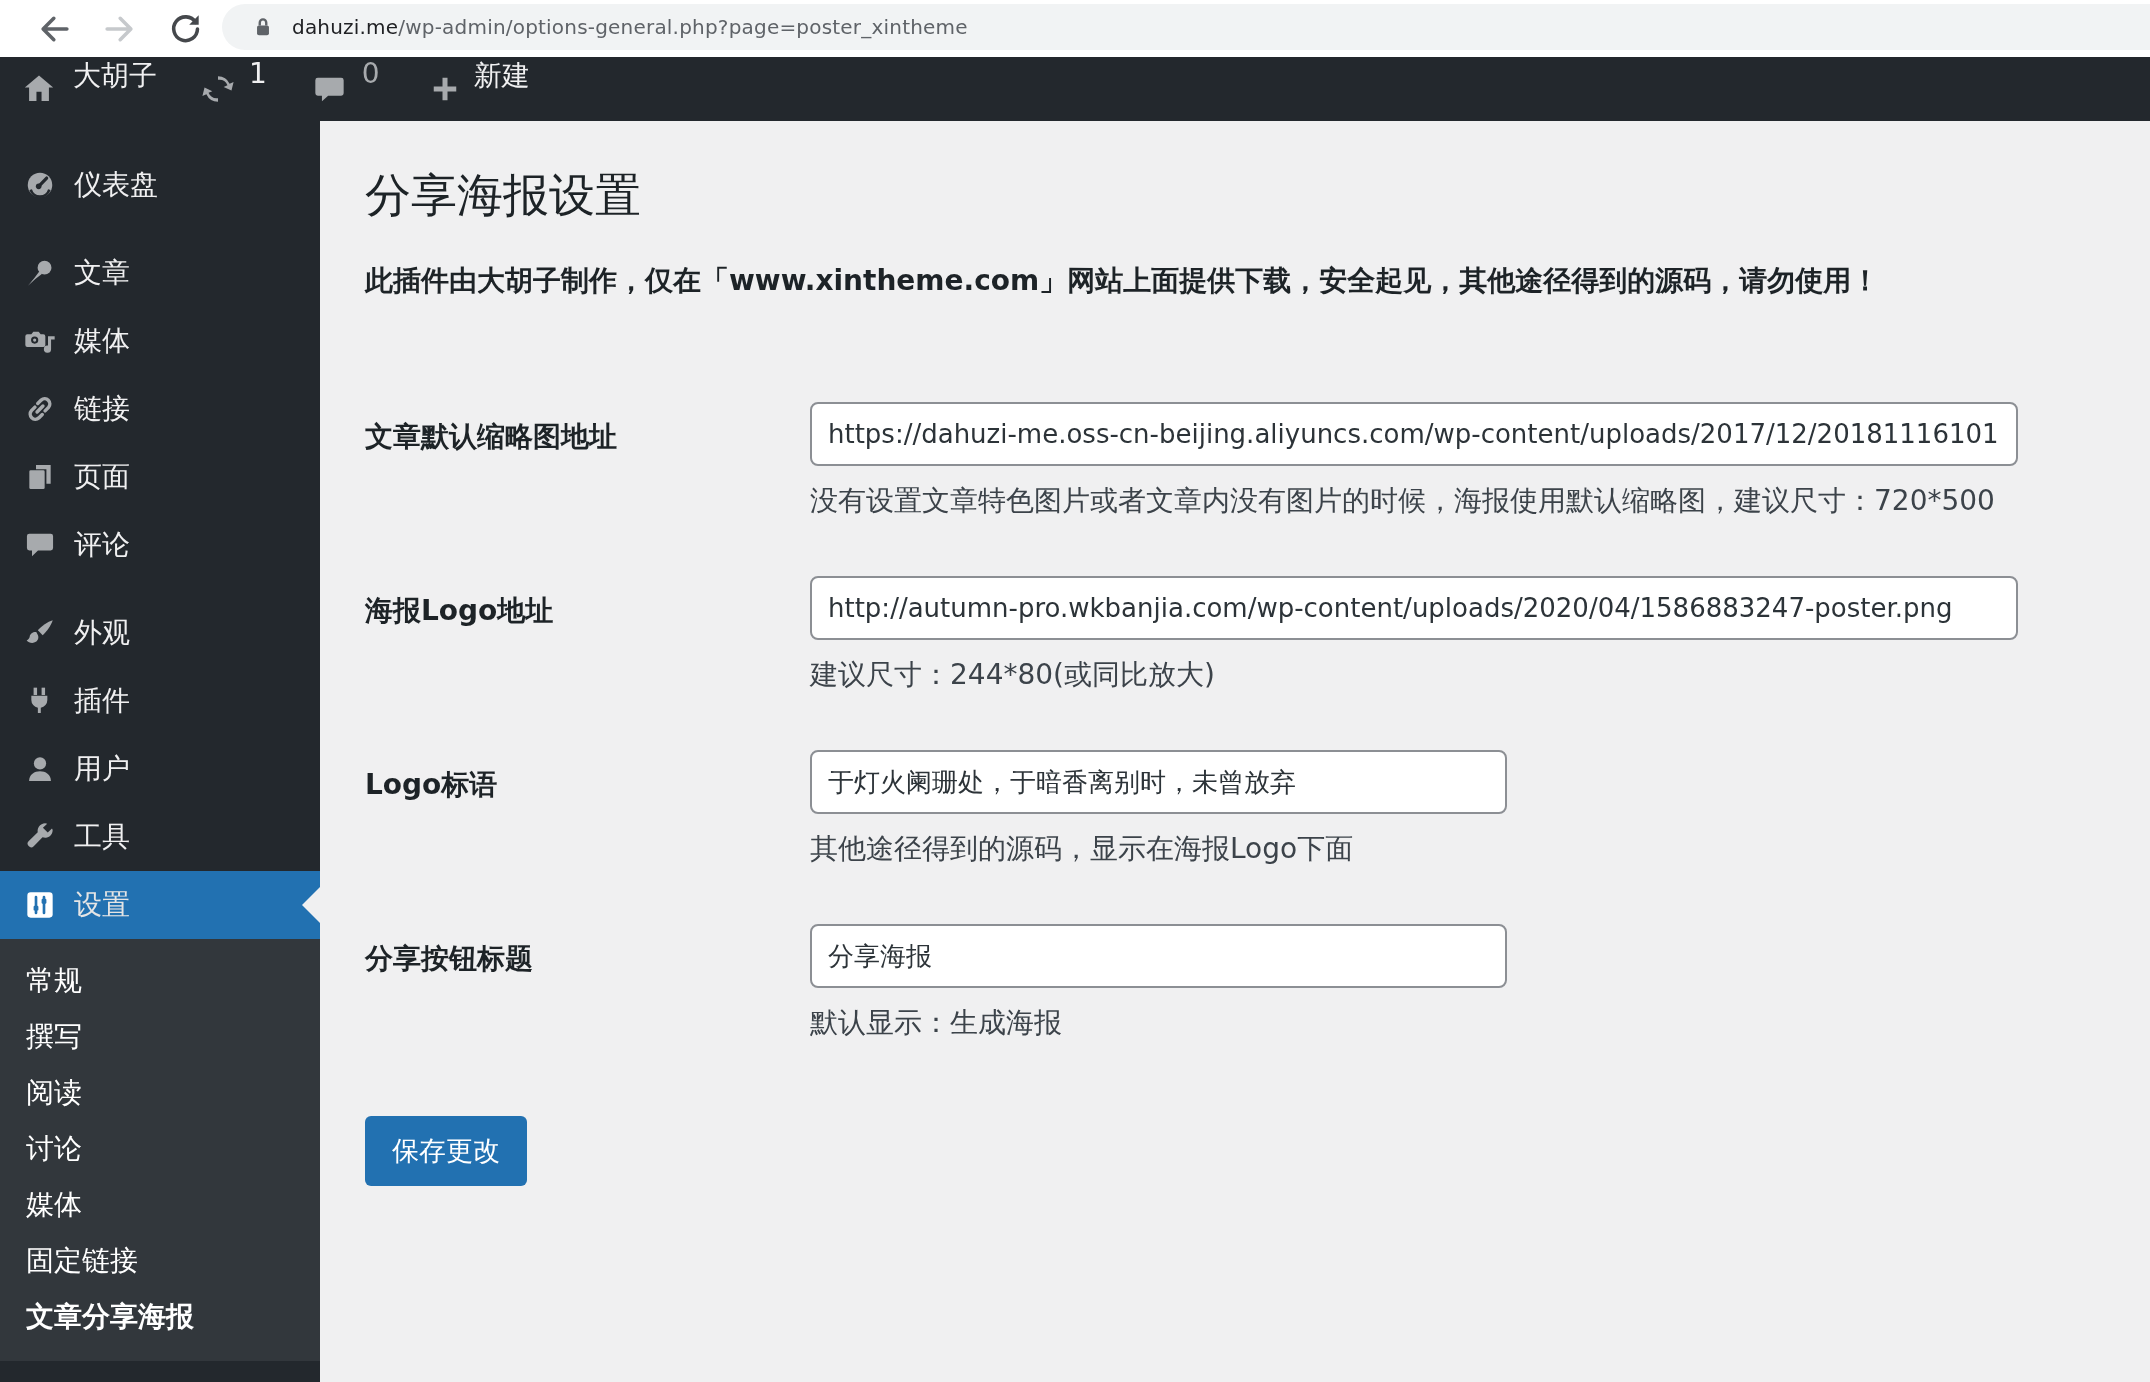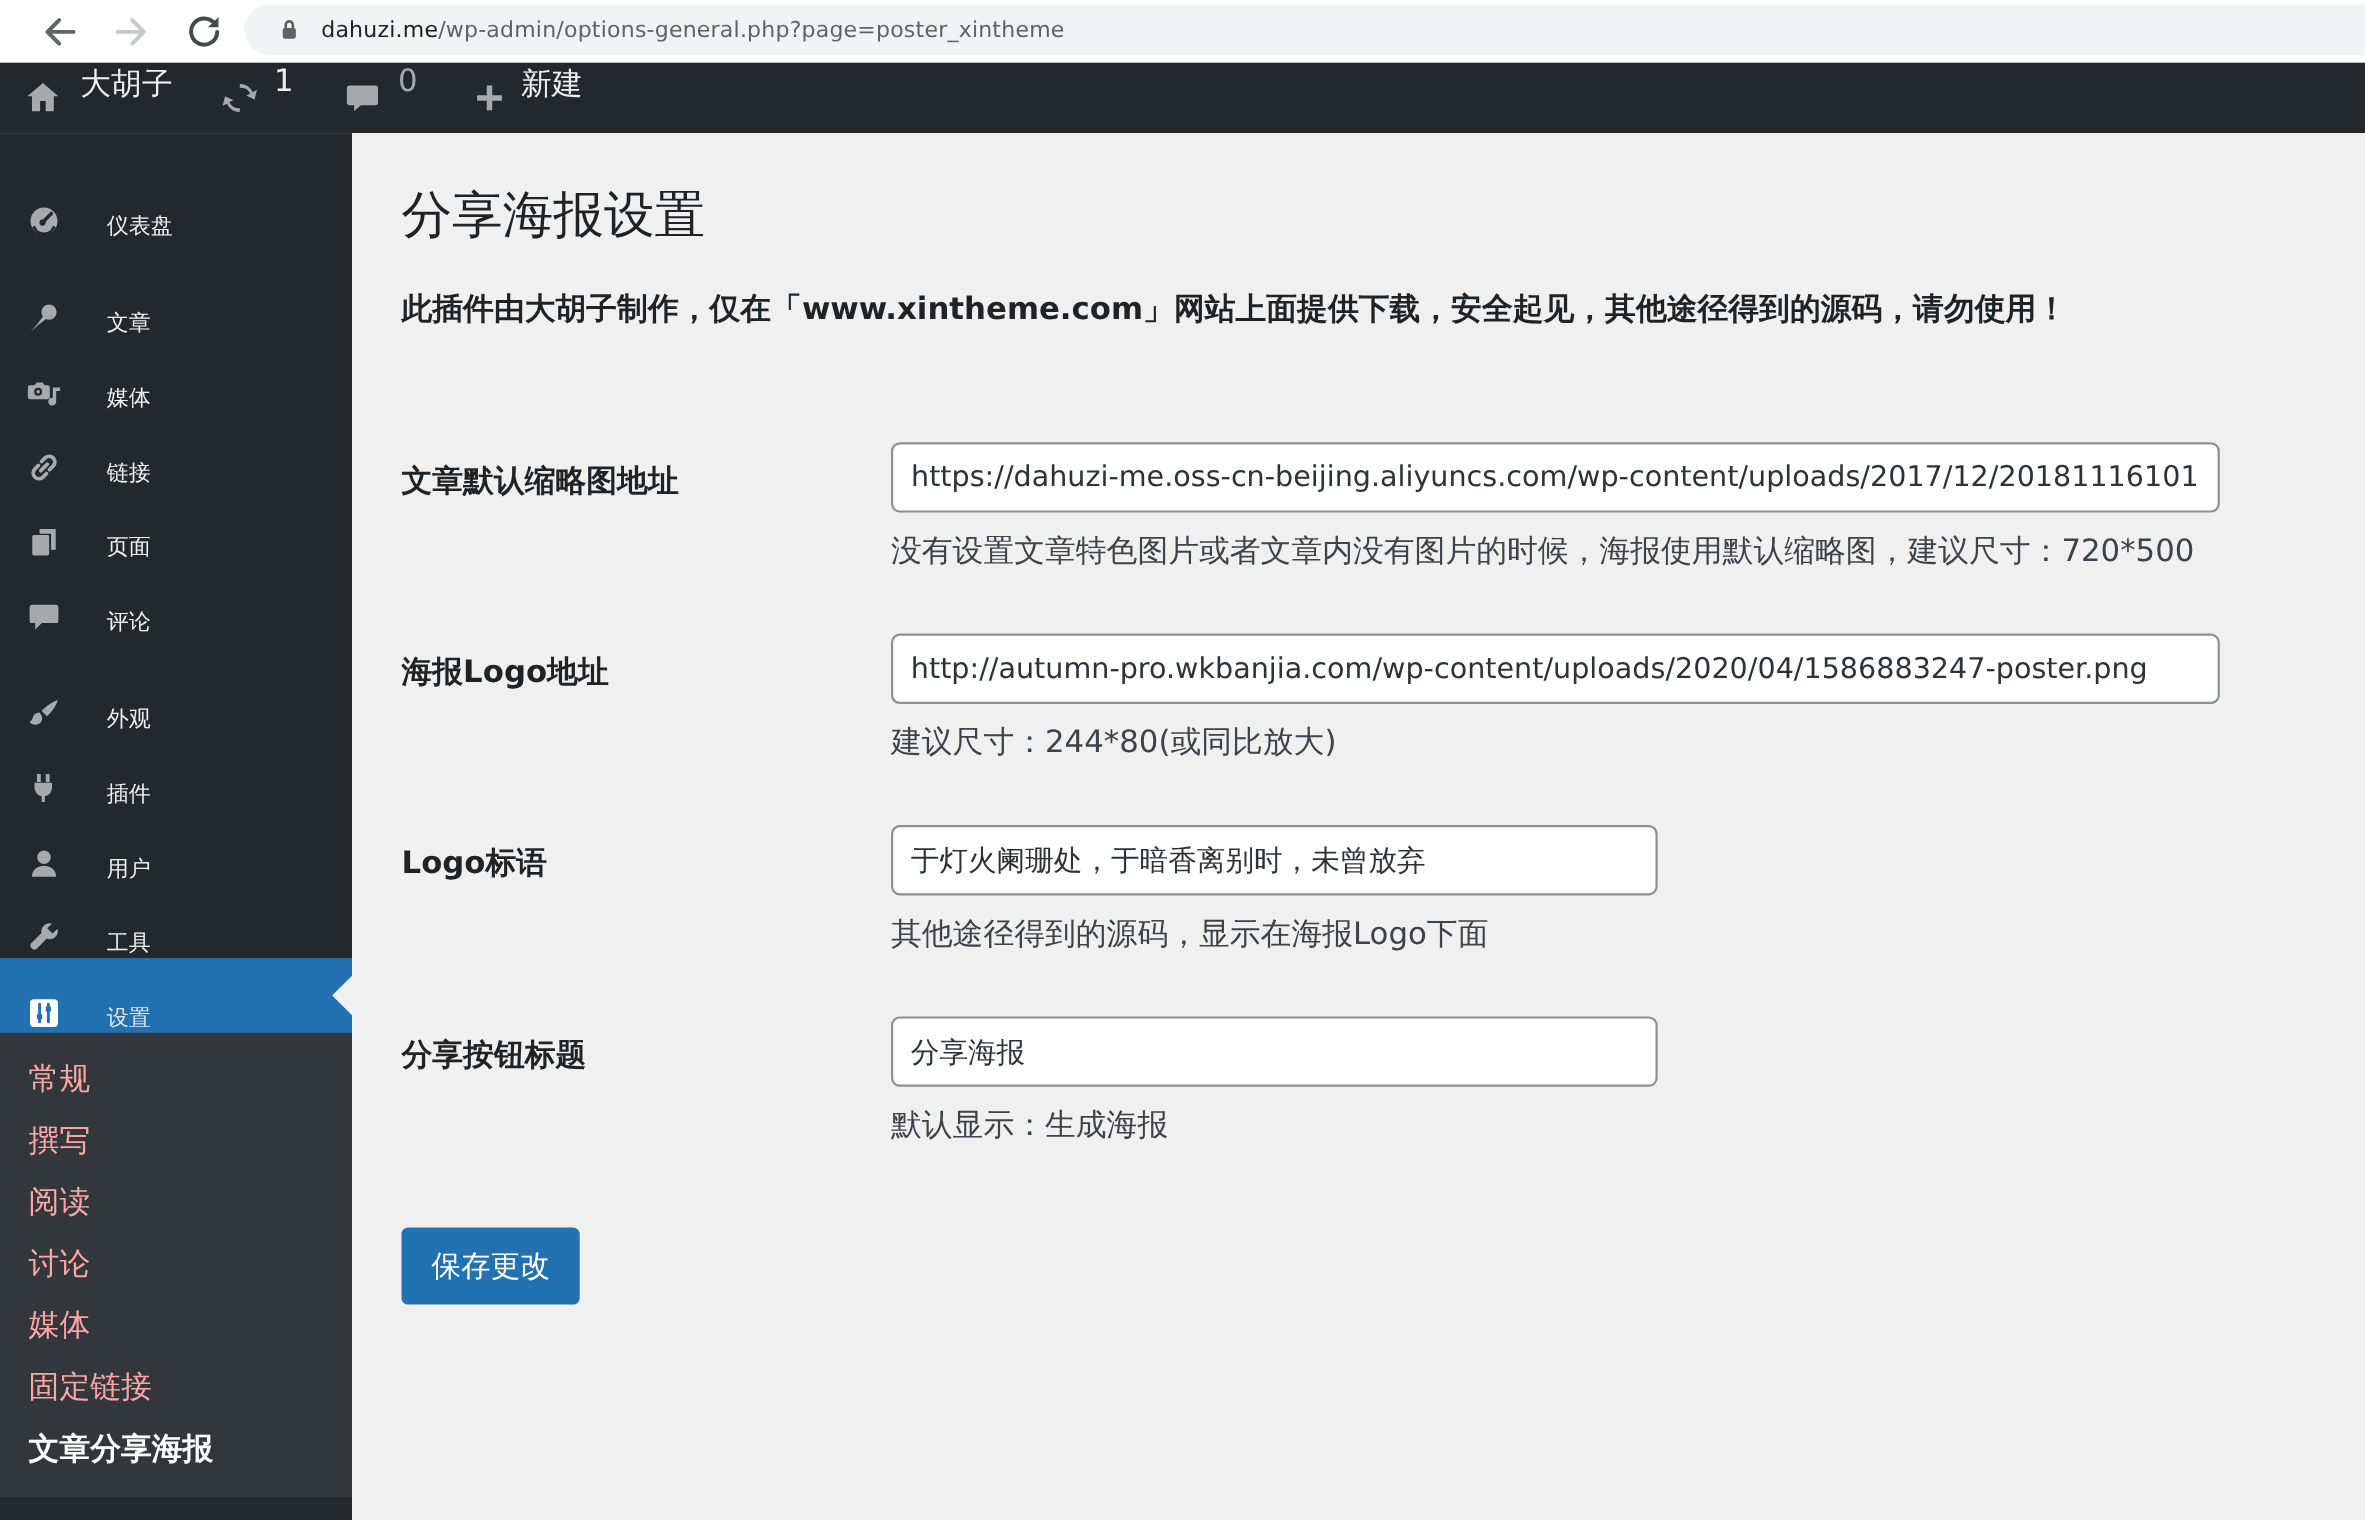--- a/index.html
+++ b/index.html
@@ -33,30 +33,30 @@
   .ab-comments{margin-left:46px;}
   .ab-comments .ab-icon svg{width:33px;height:33px;}
   .ab-comments .ab-count{margin-left:16px;color:#a7aaad;}
   .ab-new{margin-left:50px;}
   .ab-new .ab-icon svg{width:30px;height:30px;}
   .ab-new .ab-label{margin-left:14px;}
 
   
   .sidebar{position:absolute;top:121px;left:0;width:320px;bottom:0;background:#23282d;}
   .menu{padding-top:30px;}
-  .menu-item{position:relative;height:68px;display:flex;align-items:flex-end;padding-left:22px;color:#f0f0f1;font-size:20px;cursor:pointer;gap:23px;}
+  .menu-item{position:relative;height:68px;display:flex;align-items:center;padding-left:22px;color:#f0f0f1;font-size:28px;cursor:pointer;}
   .menu-item.sep{margin-top:20px;}
   .mi-icon{width:36px;height:36px;margin-right:16px;color:#a7aaad;display:flex;align-items:center;justify-content:center;flex:0 0 auto;}
   .mi-icon svg{width:32px;height:32px;display:block;}
   .menu-item.active{background:#2271b1;color:#e5e5e5;}
   .menu-item.active .mi-icon{color:#fff;}
   .menu-item.active::after{content:"";position:absolute;right:0;top:50%;margin-top:-18px;width:0;height:0;
     border-top:18px solid transparent;border-bottom:18px solid transparent;border-right:18px solid #f0f0f1;}
   .submenu{background:#32373c;padding:14px 0 16px;}
-  .submenu-item{height:56px;line-height:56px;padding-left:26px;color:#fca5a5;font-size:28px;cursor:pointer;}
+  .submenu-item{height:56px;line-height:56px;padding-left:26px;color:#ffffff;font-size:28px;cursor:pointer;}
   .submenu-item.active{color:#ffffff;font-weight:bold;}
 
   
   .content{position:absolute;left:320px;top:121px;right:0;bottom:0;background:#f0f0f1;padding:47px 40px 0 45px;box-sizing:border-box;}
   .page-title{font-size:46px;font-weight:400;color:#1d2327;margin:0 0 38px;line-height:1.2;}
   .notice-text{font-size:28px;font-weight:600;color:#1d2327;margin:0 0 102px;line-height:1.4;}
   .form-row{display:flex;margin-bottom:56px;}
   .form-label{width:445px;flex:0 0 445px;padding-top:16px;font-size:28px;font-weight:600;color:#1d2327;}
   .form-field{flex:1;}
   .text-input{display:block;height:64px;border:2px solid #8c8f94;border-radius:8px;background:#fff;padding:0 16px;font-size:26px;color:#2c3338;font-family:inherit;box-sizing:border-box;outline:none;}

